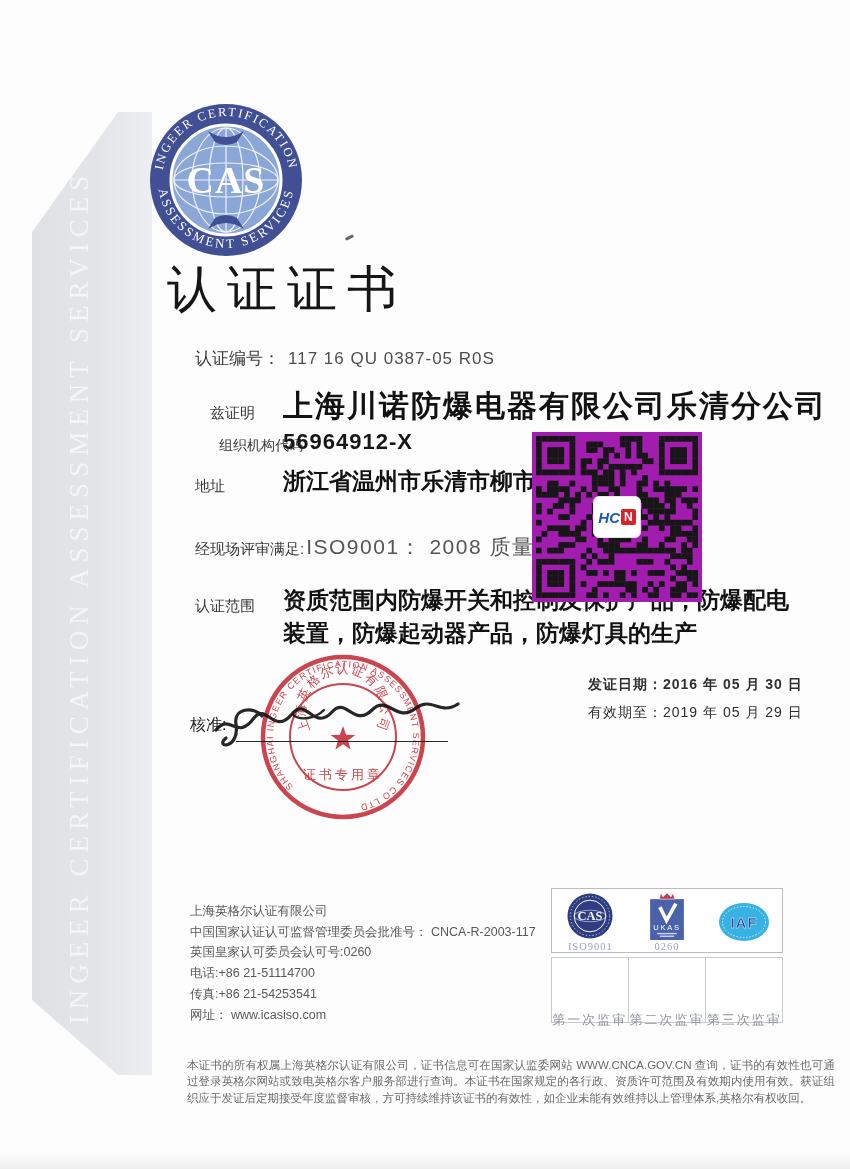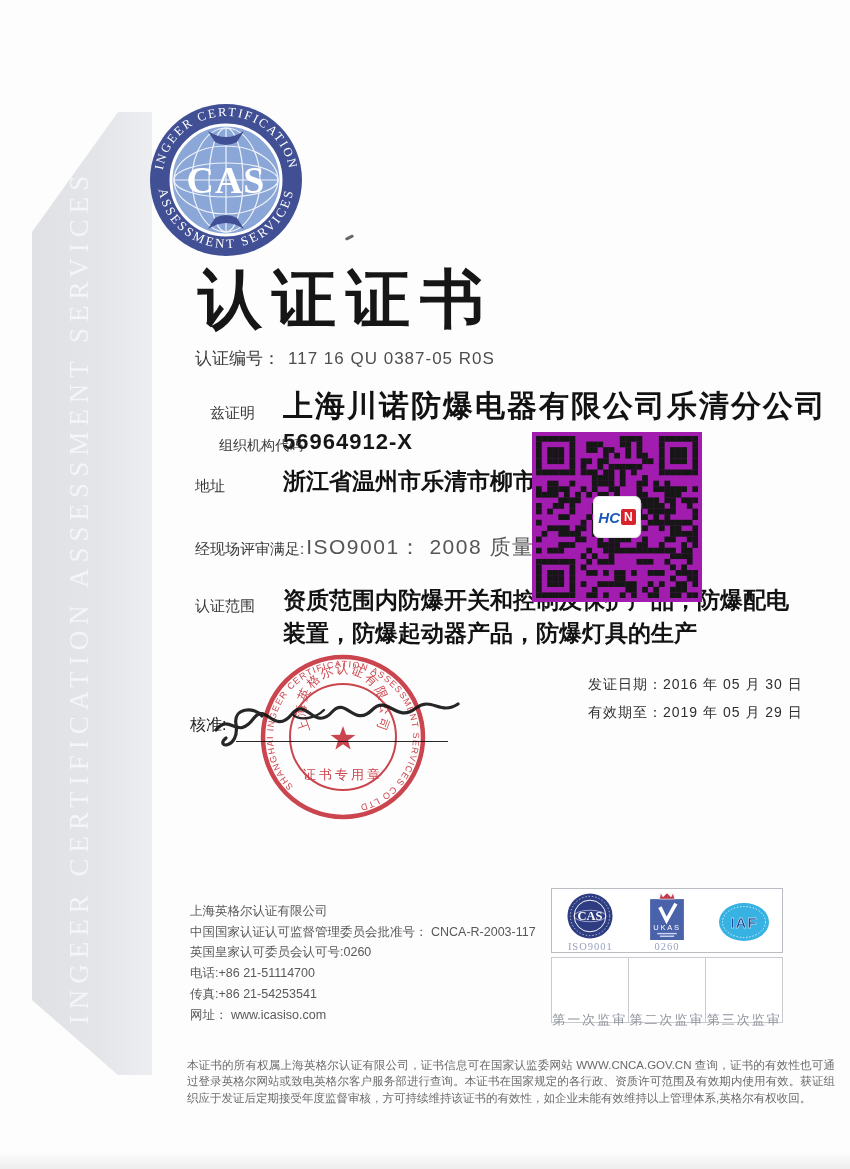--- a/index.html
+++ b/index.html
@@ -20,22 +20,22 @@
   }
   .band-text {
     left:64px; top:1072px; width:950px;
     transform-origin:0 0; transform:rotate(-90deg);
     text-align:center; white-space:nowrap;
     font-family:"Liberation Serif", serif;
     font-size:27px; letter-spacing:6px; color:#f4f5f7; font-weight:400;
   }
 
   .title {
-    left:198px; top:256px;
-    font-size:64px; font-weight:700; letter-spacing:10px; color:#161616;
+    left:167px; top:256px;
+    font-size:50px; font-weight:400; letter-spacing:10px; color:#161616;
   }
 
   .row-label { color:#3a3a3a; }
   .serif-val { font-family:"Liberation Serif", serif; font-weight:700; color:#121212; }
   .thin-val  { color:#555; letter-spacing:1.5px; }
 
   .cert-no { left:195px; top:347px; display:flex; align-items:baseline; font-size:17px; }
   .cert-no .num { margin-left:8px; color:#4e4e4e; letter-spacing:1px; }
 
   .lbl-certify { left:210px; top:404px; font-size:15px; }
@@ -43,21 +43,21 @@
   .lbl-orgcode { left:195px; top:437px; font-size:14px;margin-left:24px; }
   .orgcode     { left:283px; top:429px; font-size:22px; font-weight:700; color:#161616; letter-spacing:1px; }
   .lbl-addr    { left:195px; top:477px; font-size:15px; }
   .addr        { left:283px; top:466px; font-size:23px; white-space:nowrap; }
   .audit-row   { left:195px; top:533px; display:flex; align-items:baseline; }
   .audit-row .lbl { font-size:15px; }
   .audit-row .std { font-size:21px; margin-left:2px; white-space:nowrap; }
   .lbl-scope   { left:195px; top:597px; font-size:15px; }
   .scope       { left:283px; top:584px; font-size:23px; line-height:33px; white-space:nowrap; }
 
-  .date1 { left:588px; top:676px; font-size:14px; color:#2f2f2f; letter-spacing:1px; }
+  .date1 { left:588px; top:676px; font-size:14px; color:#2f2f2f; letter-spacing:1px;font-weight:bold; }
   .date2 { left:588px; top:704px; font-size:14px; color:#2f2f2f; letter-spacing:1px; }
 
   .lbl-approve { left:190px; top:715px; font-size:16px; color:#1f1f1f; z-index:1; }
   .approve-line { left:236px; top:741px; width:212px; height:0; border-top:1.2px solid #2a2a2a; z-index:1; }
 
   .stamp { left:257px; top:651px; z-index:2; mix-blend-mode:multiply; opacity:.9; }
   .signature { left:196px; top:652px; z-index:3; }
 
   .qr-wrap {
     left:532px; top:432px; width:170px; height:170px;

